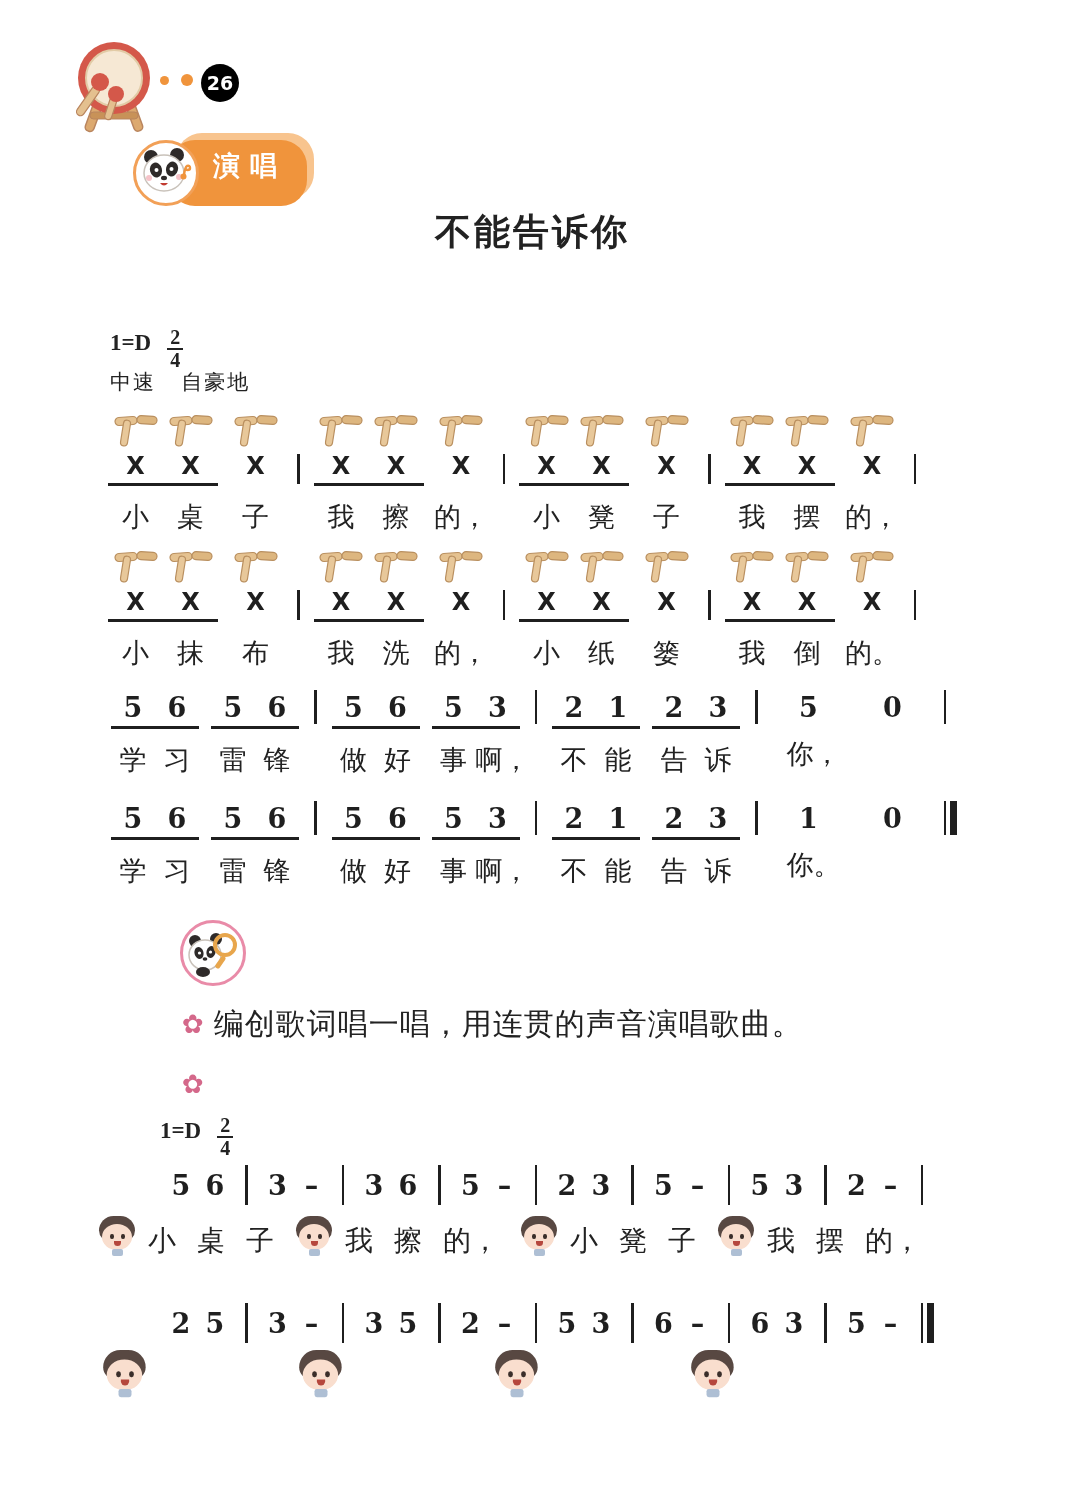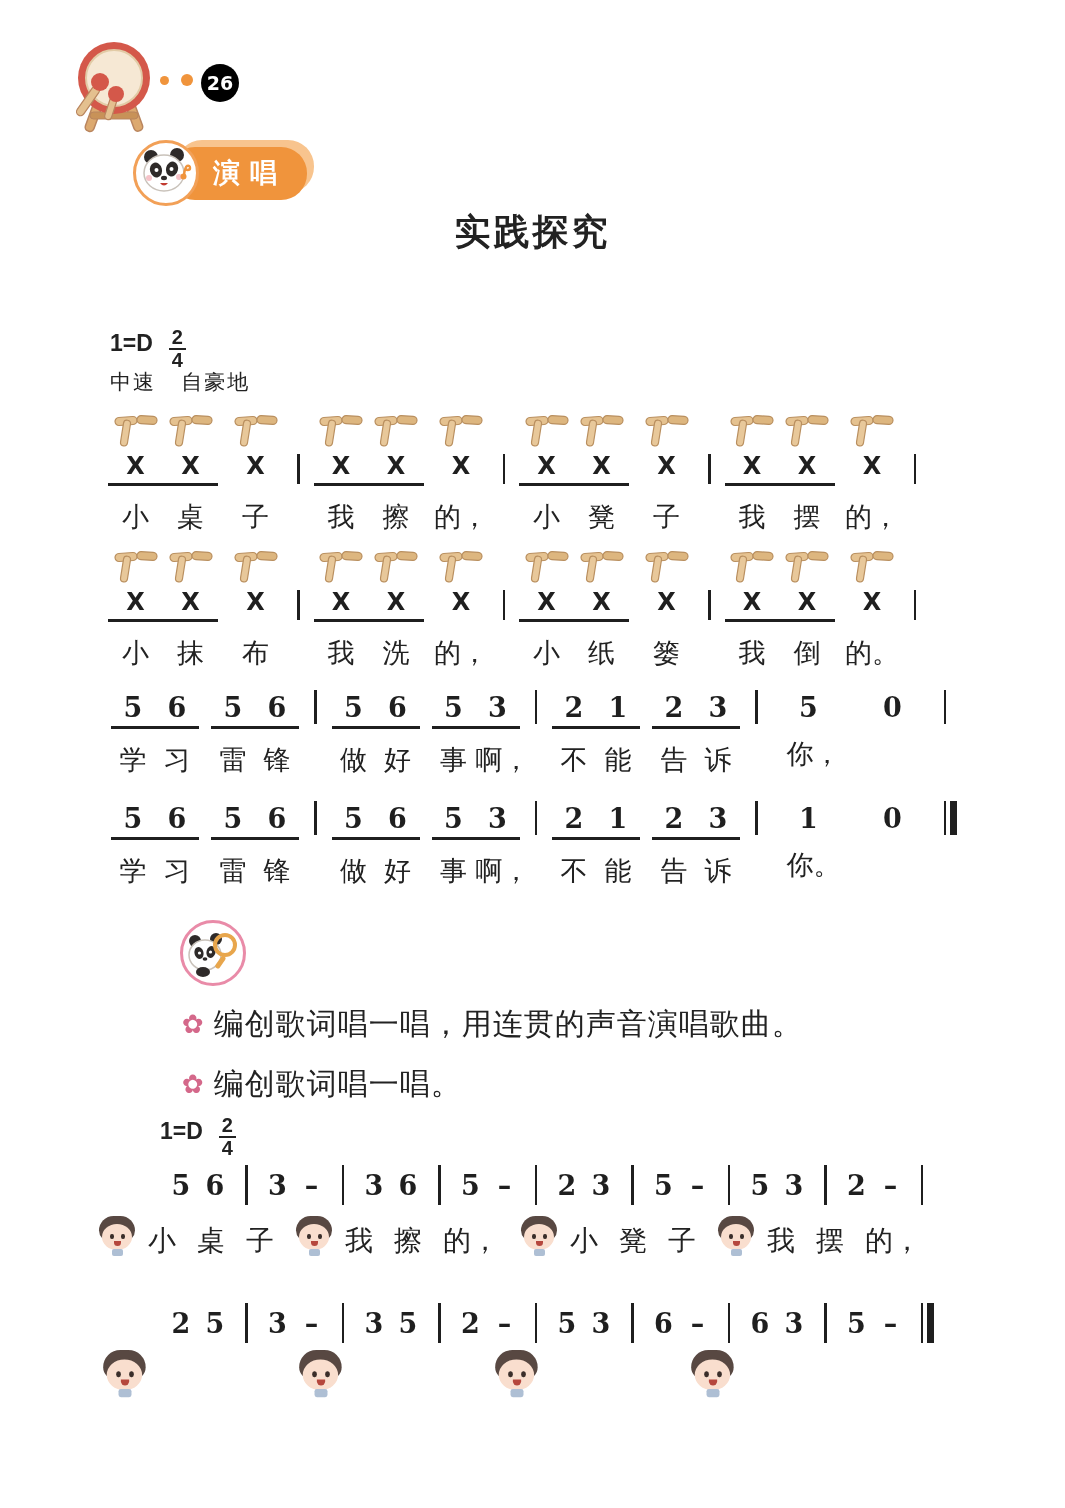--- a/index.html
+++ b/index.html
@@ -11,41 +11,41 @@
   .drum{position:absolute;left:66px;top:34px;}
   .hdr-dots{position:absolute;left:160px;top:74px;display:flex;align-items:center;gap:12px;}
   .dot{border-radius:50%;background:#F0943C;}
   .dot.d1{width:9px;height:9px;}
   .dot.d2{width:12px;height:12px;}
   .pgnum{position:absolute;left:201px;top:64px;width:38px;height:38px;border-radius:50%;
          background:#000000;color:#fff;display:flex;align-items:center;justify-content:center;
          font-family:"DejaVu Sans",sans-serif;font-weight:bold;font-size:19px;}
 
   
-  .badge{position:absolute;display:flex;align-items:center;}
+  .badge{position:absolute;display:flex;}
   .badge-sing{left:133px;top:140px;}
   .badge-practice{left:180px;top:920px;}
   .badge-circle{width:66px;height:66px;border-radius:50%;background:#fff;display:flex;
                 align-items:center;justify-content:center;z-index:2;}
   .badge-sing .badge-circle{border:3px solid #F2A057;}
   .badge-practice .badge-circle{border:3px solid #E98BA8;}
   .pill{margin-left:-30px;border-radius:26px;color:#fff;font-weight:bold;
         font-family:"DejaVu Sans",sans-serif;white-space:nowrap;z-index:1;}
   .badge-sing .pill{background:#F0943C;box-shadow:7px -7px 0 0 #F8C48E;
         font-size:27px;letter-spacing:10px;padding:8px 20px 9px 44px;}
   .badge-practice .pill{background:#E87C9E;box-shadow:6px -6px 0 0 #F5C3D5;
         font-size:24px;letter-spacing:5px;padding:8px 18px 9px 42px;}
 
   
   .title{position:absolute;left:0;top:208px;width:100%;text-align:center;
          font-size:36px;font-weight:bold;letter-spacing:3px;}
   .credits{position:absolute;right:132px;top:294px;font-size:21px;line-height:35px;}
   .credit-line{letter-spacing:5px;}
   .credit-role{margin-left:14px;}
-  .keysig{display:flex;align-items:flex-start;font-family:Liberation Sans, sans-serif;
+  .keysig{display:flex;align-items:flex-start;font-family:Liberation Serif, serif;
           font-weight:bold;font-size:23px;}
   .keysig1{position:absolute;left:110px;top:330px;}
   .keysig2{position:absolute;left:160px;top:1118px;}
   .tsig{display:inline-flex;flex-direction:column;align-items:center;margin-left:16px;
         font-size:20px;line-height:19px;margin-top:-2px;}
   .tnum{border-bottom:2px solid #222;padding:0 3px 1px;}
   .tden{padding-top:1px;}
   .tempo{position:absolute;left:110px;top:368px;font-size:21px;letter-spacing:2px;}
   .tempo span{margin-right:18px;}
 
@@ -153,21 +153,21 @@
         <path d="M22 38 q4 5 8 0 z" fill="#c23b30"></path>
         <circle cx="11" cy="33" r="3" fill="#F6C3C9"></circle>
         <circle cx="41" cy="32" r="3" fill="#F6C3C9"></circle>
         <path d="M46 30 q1 -8 3 -9 q3 -1 3 2 q0 2 -2.5 2 q-1.8 0 -1.5 -1" fill="none" stroke="#F0943C" stroke-width="2.5" stroke-linecap="round"></path>
         <circle cx="45.5" cy="31.5" r="3" fill="#F0943C"></circle>
       </svg>
     </div>
     <div class="pill" data-interactable="false">演唱</div>
   </div>
 
-  <div class="title" data-interactable="false">实践探究</div>
+  <div class="title" data-interactable="false">不能告诉你</div>
 
   <div class="keysig keysig1" data-interactable="false">
     <span data-interactable="false">1=D</span>
     <span class="tsig" data-interactable="false">
       <span class="tnum" data-interactable="false">2</span>
       <span class="tden" data-interactable="false">4</span>
     </span>
   </div>
   <div class="tempo" data-interactable="false">
     <span data-interactable="false">中速</span>
@@ -801,21 +801,20 @@
       </svg>
     </div>
   </div>
 
   <div class="bullet bullet-1" data-interactable="false">
     <span class="flower" data-interactable="false">✿</span>
     <span data-interactable="false">编创歌词唱一唱，用连贯的声音演唱歌曲。</span>
   </div>
   <div class="bullet bullet-2" data-interactable="false">
     <span class="flower" data-interactable="false">✿</span>
-    <span data-interactable="false">编创歌词唱一唱。</span>
   </div>
 
   <div class="keysig keysig2" data-interactable="false">
     <span data-interactable="false">1=D</span>
     <span class="tsig" data-interactable="false">
       <span class="tnum" data-interactable="false">2</span>
       <span class="tden" data-interactable="false">4</span>
     </span>
   </div>
 

